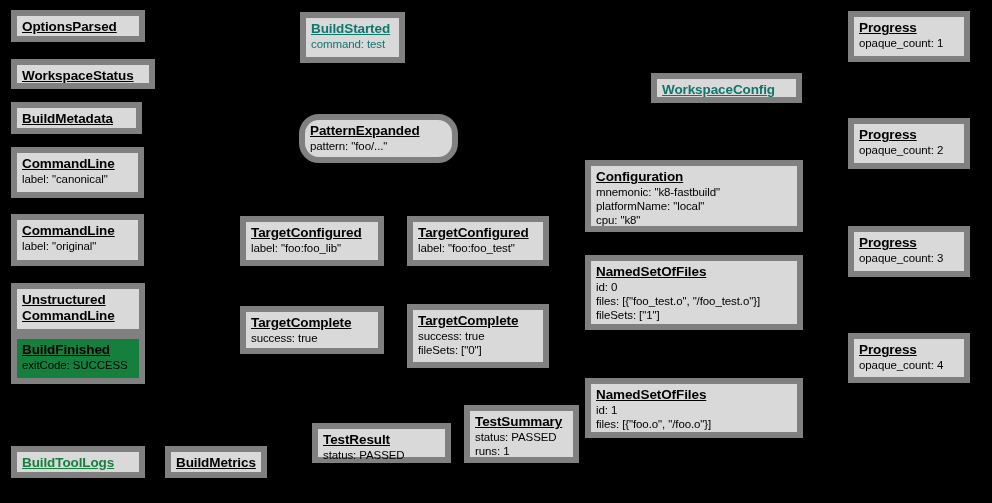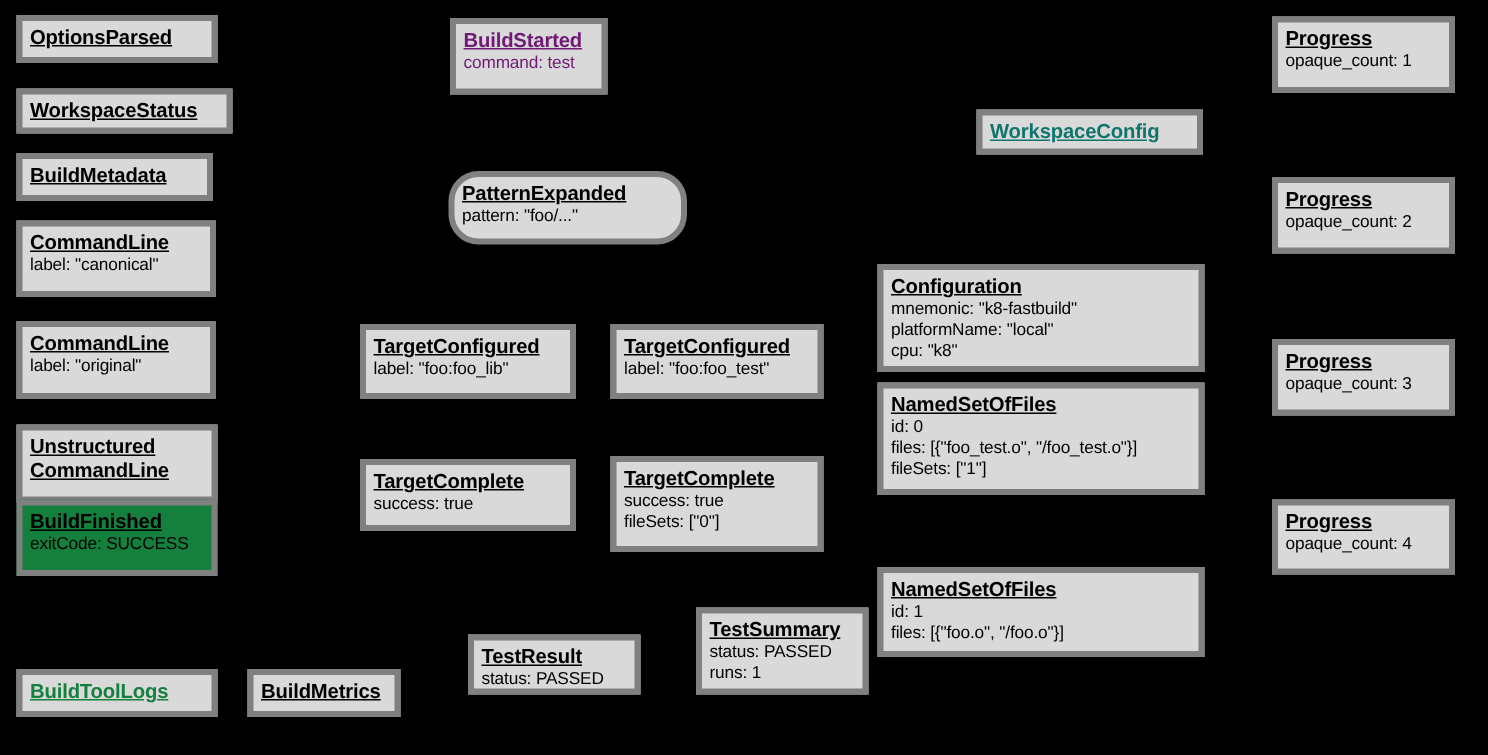--- a/index.html
+++ b/index.html
@@ -13,21 +13,21 @@
     width: 992px;
     height: 503px;
     background: #000000;
     overflow: hidden;
     font-family: "Liberation Sans", sans-serif;
   }
   .node {
     position: absolute;
     box-sizing: border-box;
     background: #d9d9d9;
-    border: 4px solid #4c1d95;
+    border: 6px solid #4c1d95;
     padding: 3px 5px 4px 5px;
     color: #000000;
   }
   .node-title {
     font-size: 13.5px;
     font-weight: bold;
     text-decoration: underline;
     line-height: 16px;
     white-space: pre-line;
     letter-spacing: -0.1px;
@@ -69,21 +69,21 @@
     <div class="node" style="left: 11px; top: 333px; width: 134px; height: 51px; background: #15803d; border-color: rgb(128, 128, 128); color: rgb(0, 0, 0);">
       <div class="node-title">BuildFinished</div>
       <div class="node-fields">exitCode: SUCCESS</div>
     </div>
     <div class="node" style="left: 11px; top: 446px; width: 134px; height: 32px; background: rgb(217, 217, 217); border-color: rgb(128, 128, 128); color: #15803d;">
       <div class="node-title">BuildToolLogs</div>
     </div>
     <div class="node" style="left: 165px; top: 446px; width: 102px; height: 32px; background: rgb(217, 217, 217); border-color: rgb(128, 128, 128); color: rgb(0, 0, 0);">
       <div class="node-title">BuildMetrics</div>
     </div>
-    <div class="node" style="left: 300px; top: 12px; width: 105px; height: 51px; background: rgb(217, 217, 217); border-color: rgb(128, 128, 128); color: #701a75;">
+    <div class="node" style="left: 300px; top: 12px; width: 105px; height: 51px; background: rgb(217, 217, 217); border-color: rgb(128, 128, 128); color: #0f766e;">
       <div class="node-title">BuildStarted</div>
       <div class="node-fields">command: test</div>
     </div>
     <div class="node" style="left: 299px; top: 114px; width: 159px; height: 49px; background: rgb(217, 217, 217); border-color: rgb(128, 128, 128); color: rgb(0, 0, 0); border-radius: 20px;">
       <div class="node-title">PatternExpanded</div>
       <div class="node-fields">pattern: "foo/..."</div>
     </div>
     <div class="node" style="left: 240px; top: 216px; width: 144px; height: 50px; background: rgb(217, 217, 217); border-color: rgb(128, 128, 128); color: rgb(0, 0, 0);">
       <div class="node-title">TargetConfigured</div>
       <div class="node-fields">label: "foo:foo_lib"</div>
@@ -94,33 +94,33 @@
     </div>
     <div class="node" style="left: 240px; top: 306px; width: 144px; height: 48px; background: rgb(217, 217, 217); border-color: rgb(128, 128, 128); color: rgb(0, 0, 0);">
       <div class="node-title">TargetComplete</div>
       <div class="node-fields">success: true</div>
     </div>
     <div class="node" style="left: 407px; top: 304px; width: 142px; height: 64px; background: rgb(217, 217, 217); border-color: rgb(128, 128, 128); color: rgb(0, 0, 0);">
       <div class="node-title">TargetComplete</div>
       <div class="node-fields">success: true
 fileSets: ["0"]</div>
     </div>
-    <div class="node" style="left: 312px; top: 423px; width: 115px; height: 40px; background: rgb(217, 217, 217); border-color: rgb(128, 128, 128); color: rgb(0, 0, 0);">
+    <div class="node" style="left: 312px; top: 423px; width: 139px; height: 40px; background: rgb(217, 217, 217); border-color: rgb(128, 128, 128); color: rgb(0, 0, 0);">
       <div class="node-title">TestResult</div>
       <div class="node-fields">status: PASSED</div>
     </div>
     <div class="node" style="left: 440px; top: 405px; width: 115px; height: 58px; background: rgb(217, 217, 217); border-color: rgb(128, 128, 128); color: rgb(0, 0, 0); margin-left: 24px;">
       <div class="node-title">TestSummary</div>
       <div class="node-fields">status: PASSED
 runs: 1</div>
     </div>
     <div class="node" style="left: 651px; top: 73px; width: 151px; height: 30px; background: rgb(217, 217, 217); border-color: rgb(128, 128, 128); color: #0f766e;">
       <div class="node-title">WorkspaceConfig</div>
     </div>
-    <div class="node" style="left: 585px; top: 176px; width: 218px; height: 72px; background: rgb(217, 217, 217); border-color: rgb(128, 128, 128); color: rgb(0, 0, 0);">
+    <div class="node" style="left: 585px; top: 160px; width: 218px; height: 72px; background: rgb(217, 217, 217); border-color: rgb(128, 128, 128); color: rgb(0, 0, 0);">
       <div class="node-title">Configuration</div>
       <div class="node-fields">mnemonic: "k8-fastbuild"
 platformName: "local"
 cpu: "k8"</div>
     </div>
     <div class="node" style="left: 585px; top: 255px; width: 218px; height: 75px; background: rgb(217, 217, 217); border-color: rgb(128, 128, 128); color: rgb(0, 0, 0);">
       <div class="node-title">NamedSetOfFiles</div>
       <div class="node-fields">id: 0
 files: [{"foo_test.o", "/foo_test.o"}]
 fileSets: ["1"]</div>

